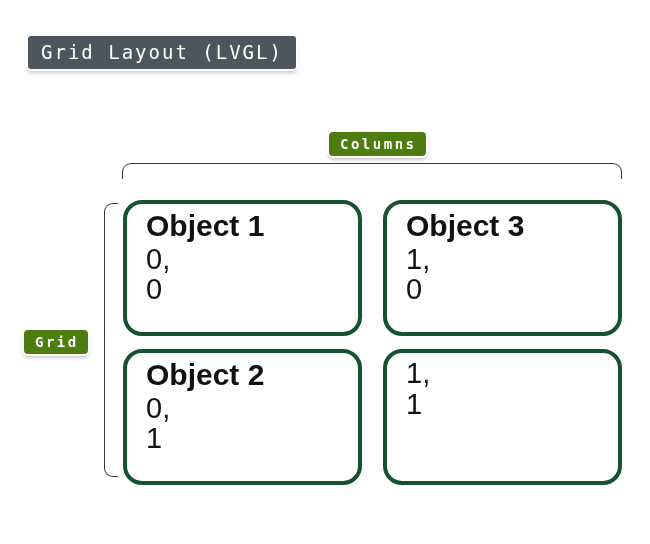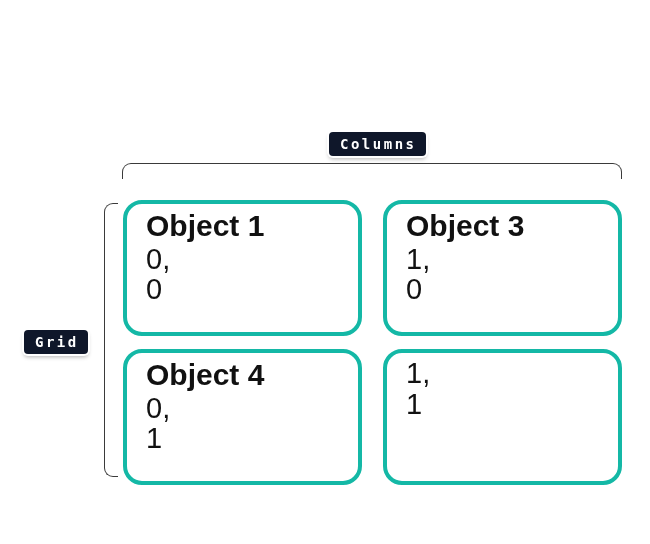--- a/index.html
+++ b/index.html
@@ -24,21 +24,21 @@
     letter-spacing: 2px;
     padding: 5px 13px 6px 13px;
     border-radius: 3px;
     box-shadow: 0 0 0 2px #ffffff, 0 4px 4px rgba(0,0,0,0.22);
     white-space: nowrap;
   }
 
   
   .badge-teal {
     position: absolute;
-    background: #0f172a;
+    background: #4d7c0f;
     color: #ffffff;
     font-family: "DejaVu Sans Mono", monospace;
     font-size: 14px;
     font-weight: bold;
     letter-spacing: 2.5px;
     padding: 4px 9px 4px 11px;
     border-radius: 4px;
     box-shadow: 0 0 0 2px #ffffff, 0 3px 4px rgba(0,0,0,0.30);
     white-space: nowrap;
   }
@@ -75,21 +75,21 @@
     left: 123px;
     top: 200px;
     width: 499px;
     height: 285px;
     display: grid;
     grid-template-columns: 1fr 1fr;
     column-gap: 21px;
     row-gap: 13px;
   }
   .cell {
-    border: 4px solid #14b8a6;
+    border: 4px solid #14532d;
     border-radius: 19px;
     background: #ffffff;
     box-sizing: border-box;
     padding: 5px 0 0 19px;
   }
   .cell-title {
     font-size: 30px;
     font-weight: 700;
     color: #111111;
     line-height: 1.15;
@@ -99,20 +99,21 @@
     font-weight: 400;
     color: #111111;
     line-height: 1.06;
   }
 </style>
 </head>
 <body>
 
 <div class="canvas">
 
+  <div class="title-badge">Grid Layout (LVGL)</div>
 
   <div class="badge-teal columns-badge">Columns</div>
 
   <div class="columns-bracket"></div>
 
   <div class="badge-teal rows-badge">Grid</div>
 
   <div class="rows-bracket"></div>
 
   <div class="grid">
@@ -123,21 +124,21 @@
       <div class="cell-coord">0</div>
     </div>
 
     <div class="cell">
       <div class="cell-title">Object 3</div>
       <div class="cell-coord">1,</div>
       <div class="cell-coord">0</div>
     </div>
 
     <div class="cell">
-      <div class="cell-title">Object 4</div>
+      <div class="cell-title">Object 2</div>
       <div class="cell-coord">0,</div>
       <div class="cell-coord">1</div>
     </div>
 
     <div class="cell">
       <div class="cell-coord">1,</div>
       <div class="cell-coord">1</div>
     </div>
 
   </div>

